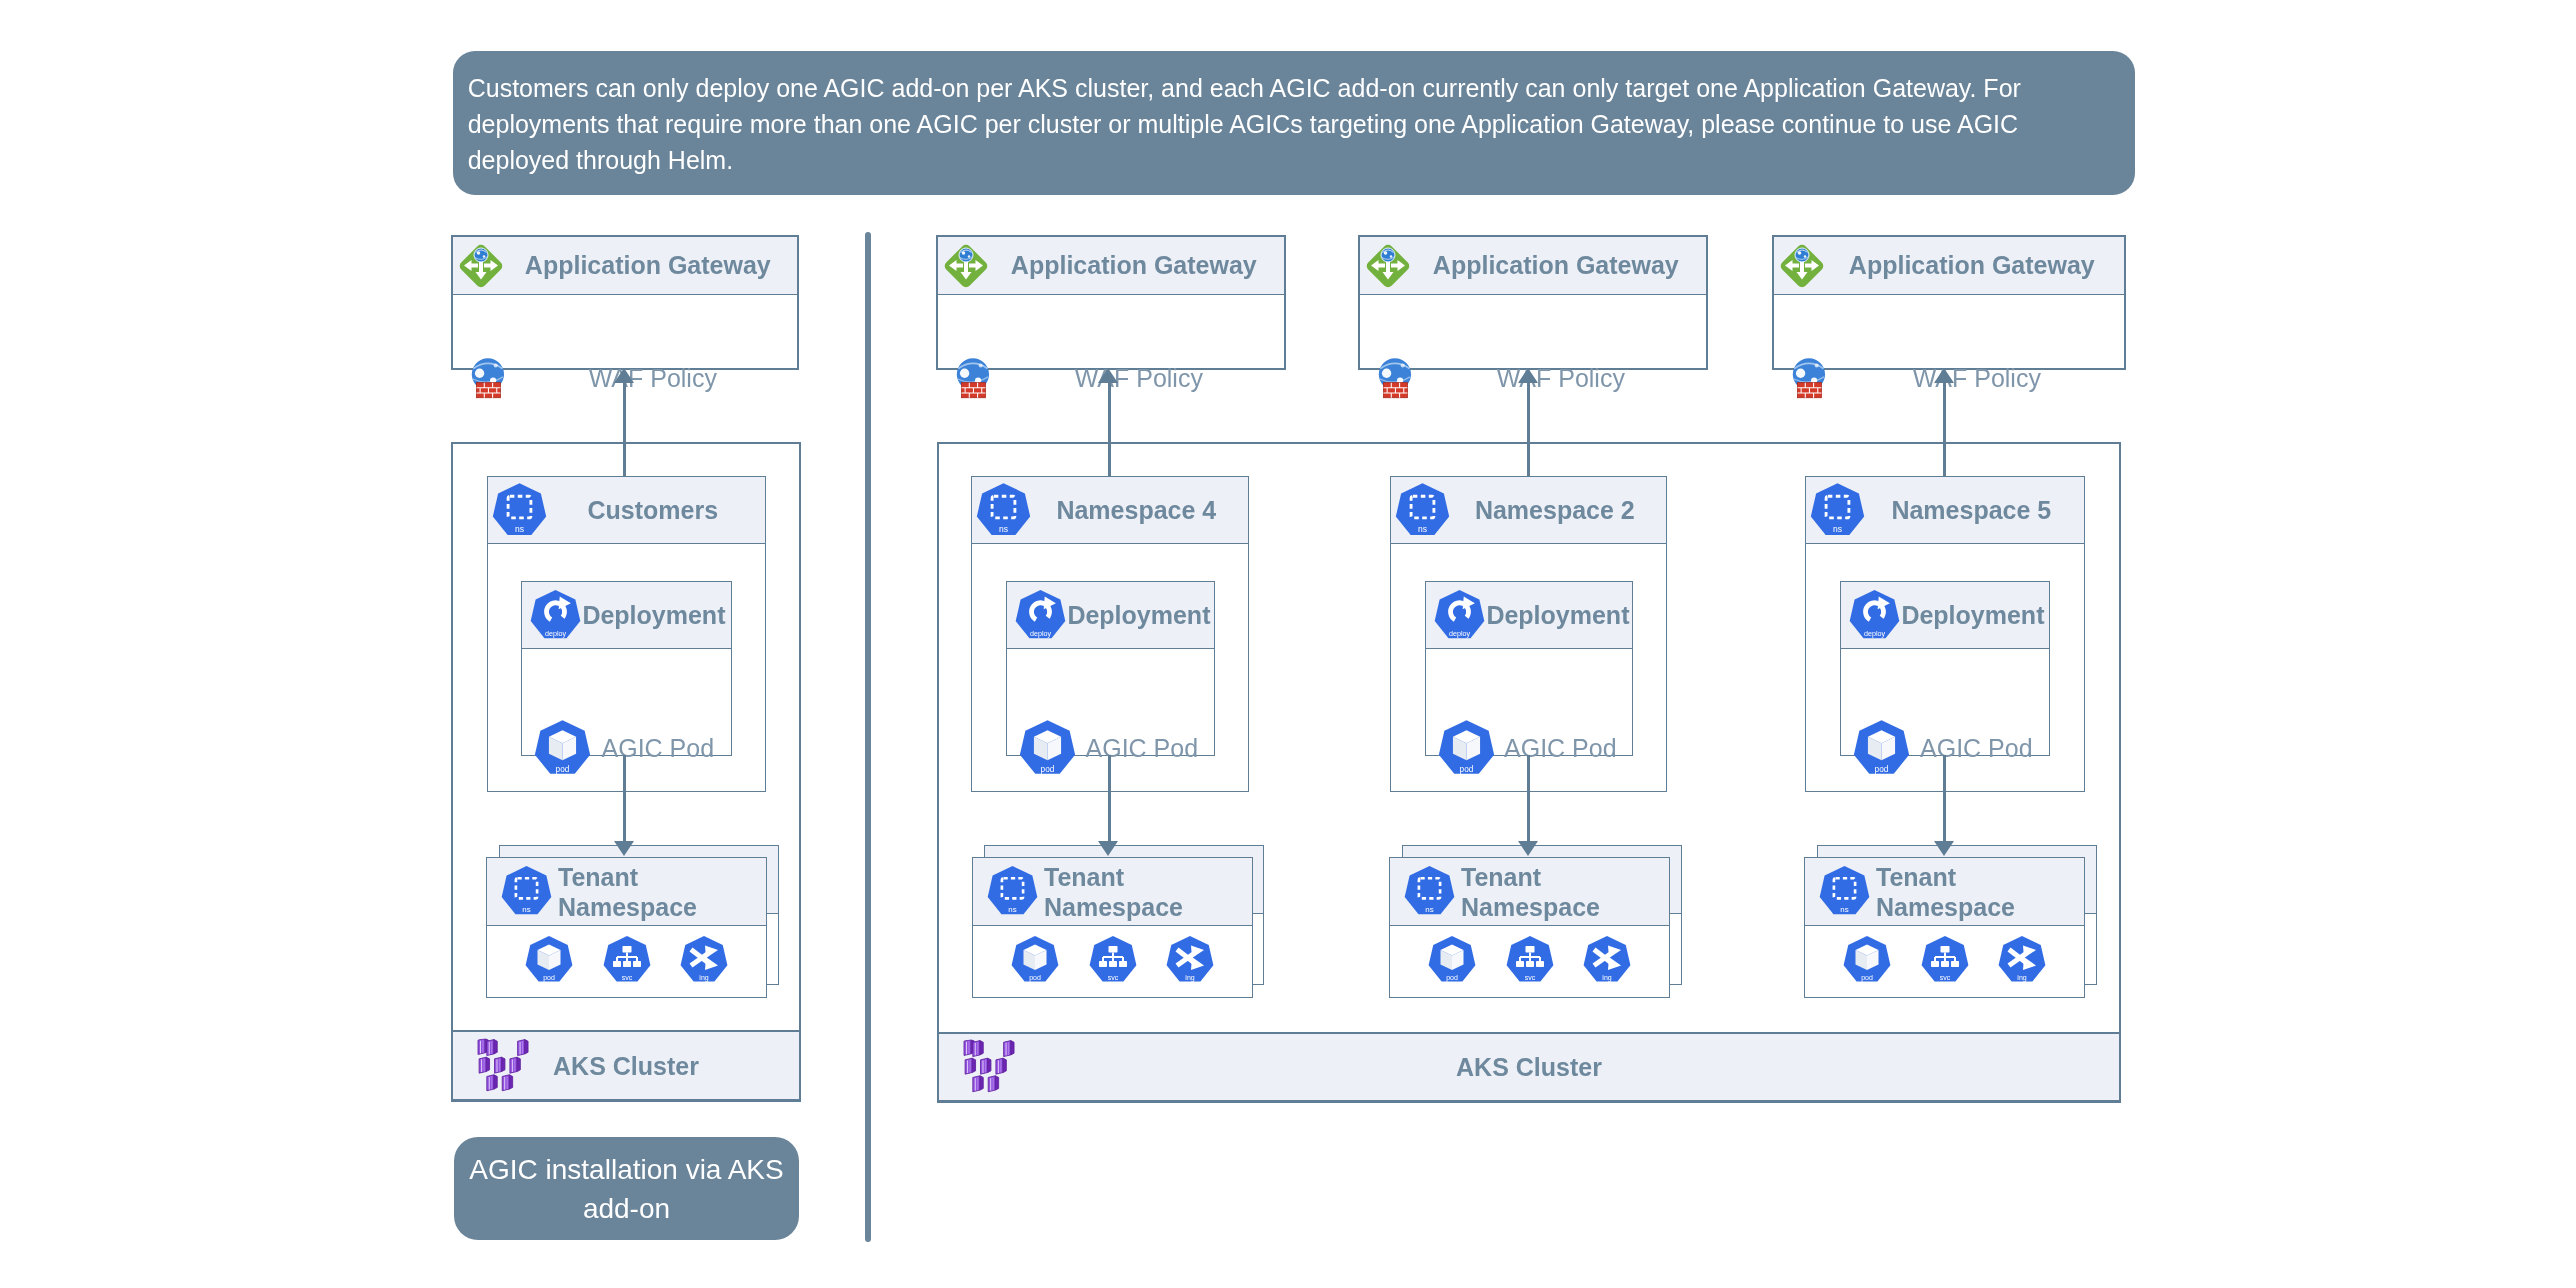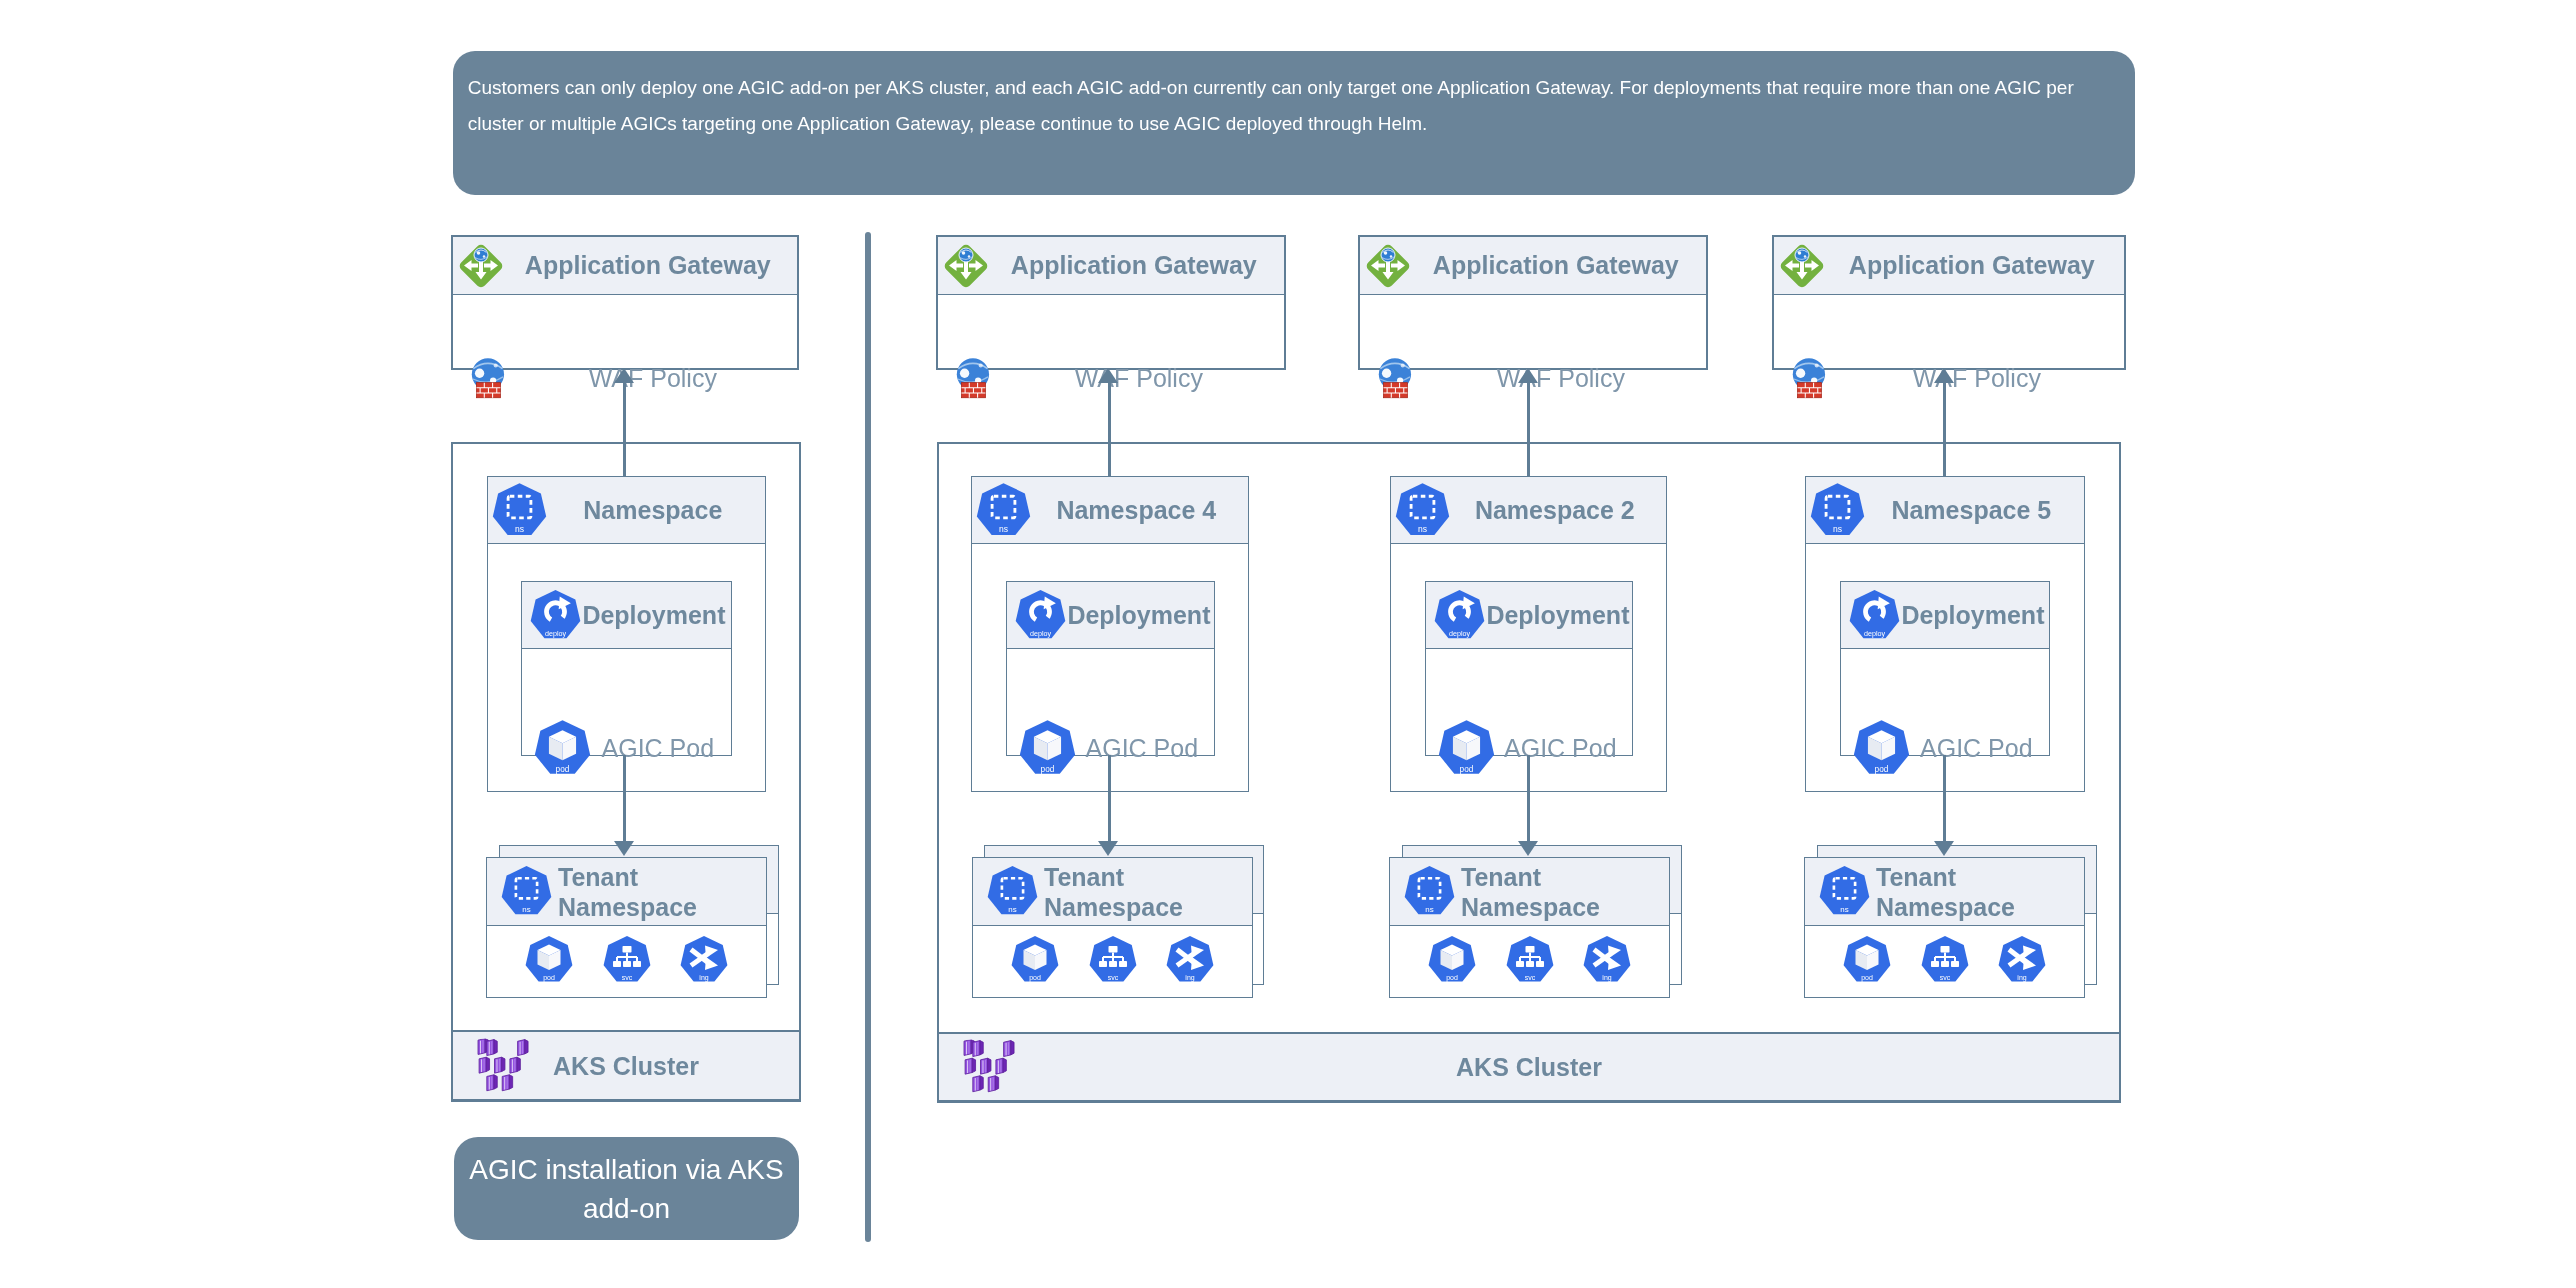--- a/index.html
+++ b/index.html
@@ -7,21 +7,21 @@
     --line:#5f7d95;
     --hdrbg:#edf0f6;
     --hdrtext:#6e889d;
     --rowtext:#7f96aa;
     --k8s:#326ce5;
   }
   html,body{margin:0;padding:0;background:#fff;}
   .canvas{position:relative;width:2576px;height:1288px;background:#ffffff;
           font-family:"Liberation Sans", sans-serif;overflow:hidden;}
   .abs{position:absolute;box-sizing:border-box;}
-  .banner{background:var(--slate);border-radius:22px;color:#fff;font-size:19px;
+  .banner{background:var(--slate);border-radius:22px;color:#fff;font-size:25px;
           line-height:36px;padding:19.3px 24px 14.7px 14.7px;}
   .pill{background:var(--slate);border-radius:24px;color:#fff;font-size:28px;line-height:39px;
         display:flex;align-items:center;justify-content:center;text-align:center;}
   .outline-box{border:2.8px solid var(--line);background:#fff;}
   .inner-box{border:1.8px solid var(--line);background:#fff;}
   .hdr{background:var(--hdrbg);border-bottom:1.8px solid var(--line);
        display:flex;align-items:center;padding-left:3px;}
   .hdr-label{flex:1;text-align:center;font-weight:bold;font-size:25px;color:var(--hdrtext);
              padding-right:7.4px;}
   .row{display:flex;align-items:center;padding-left:11px;margin-top:48px;}
@@ -143,21 +143,21 @@
     </div>
   </div>
 
   <div class="abs outline-box" style="left:451px;top:442px;width:350px;height:660px;"></div>
 
   <div class="abs inner-box" style="left:487px;top:476px;width:279px;height:316px;">
     <div class="hdr" style="height:66px;">
       <svg class="icon" width="57" height="57" viewBox="0 0 62 62">
           <use href="#sym-ns" xlink:href="#sym-ns"></use>
         </svg>
-      <div class="hdr-label">Namespace</div>
+      <div class="hdr-label">Customers</div>
     </div>
   </div>
 
   <div class="abs inner-box" style="left:521px;top:581px;width:211px;height:175px;">
     <div class="hdr" style="height:66px;padding-left:7.4px;">
       <svg class="icon" width="53" height="53" viewBox="0 0 58 58">
           <use href="#sym-deploy" xlink:href="#sym-deploy"></use>
         </svg>
       <div class="hdr-label">Deployment</div>
     </div>

